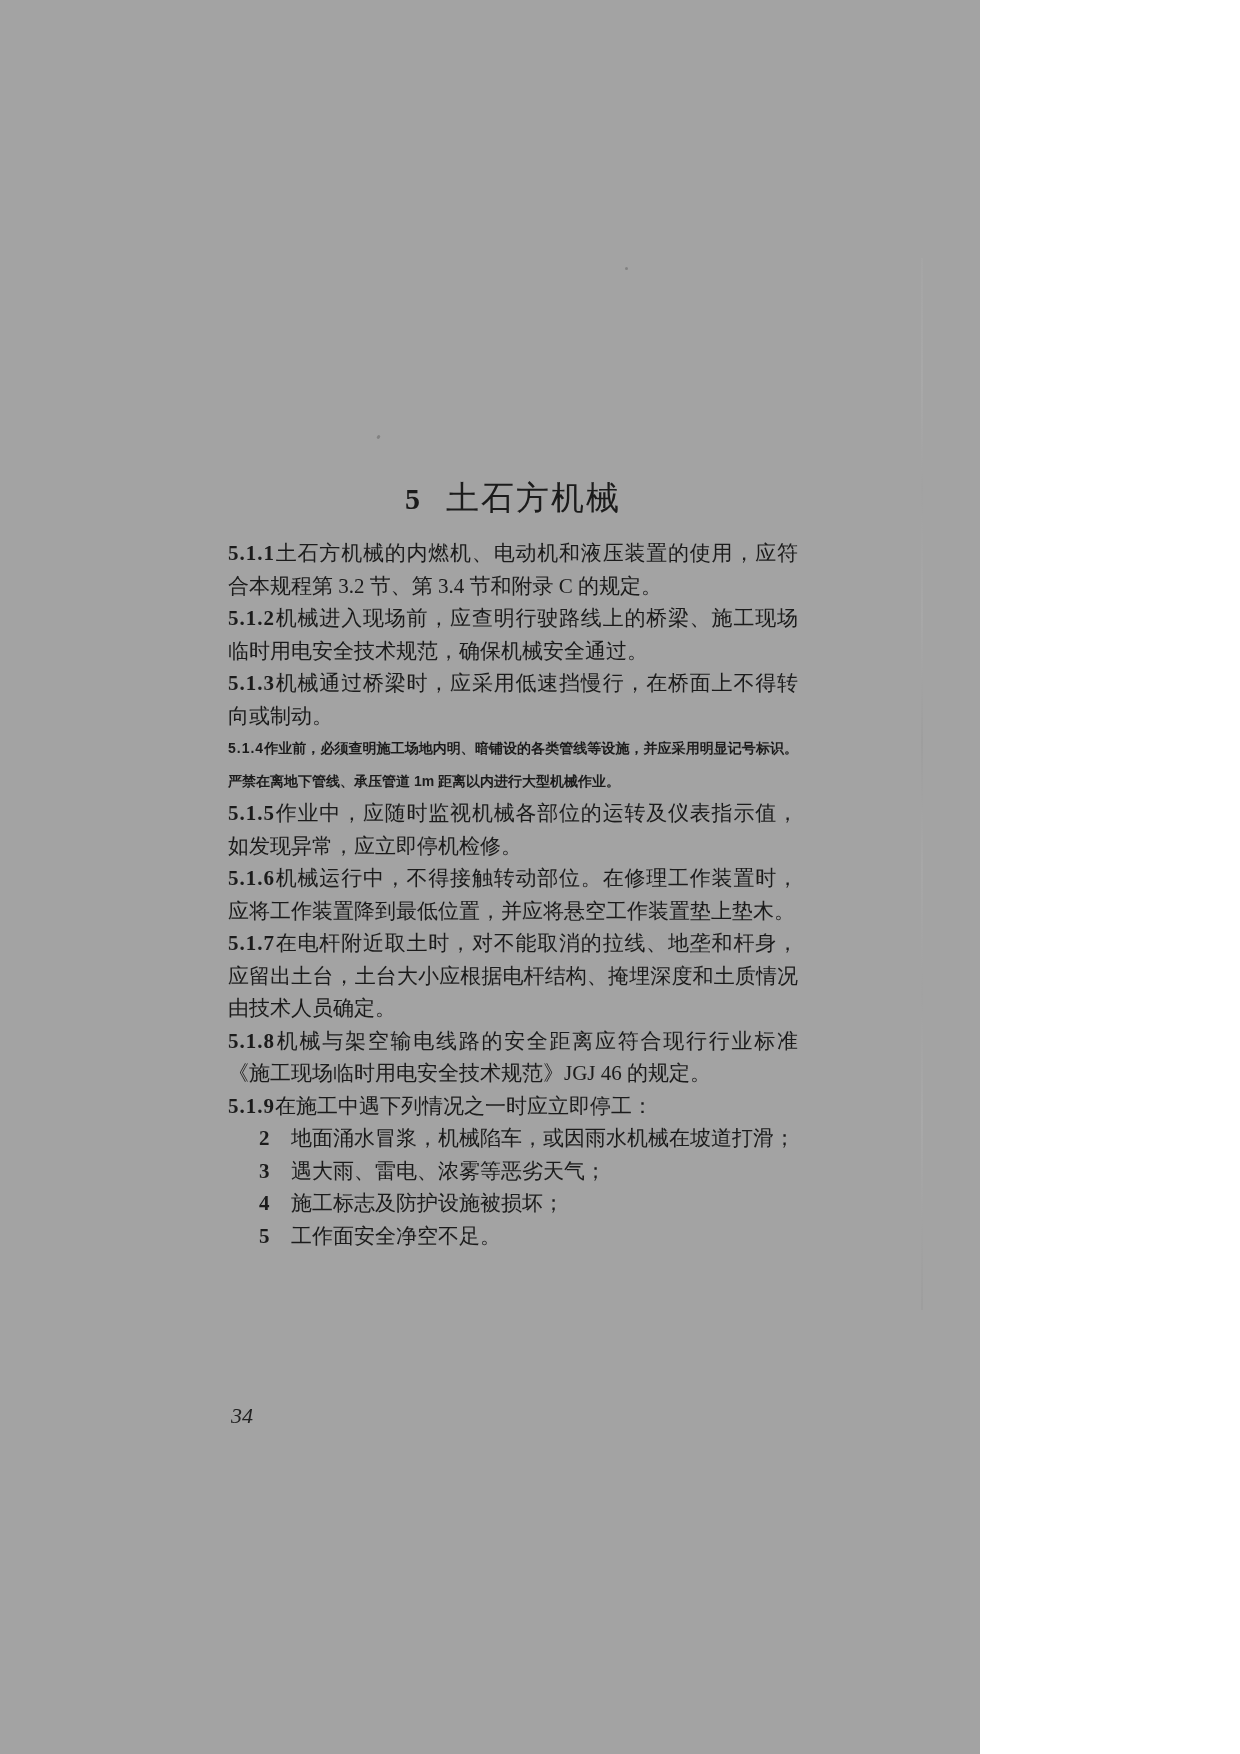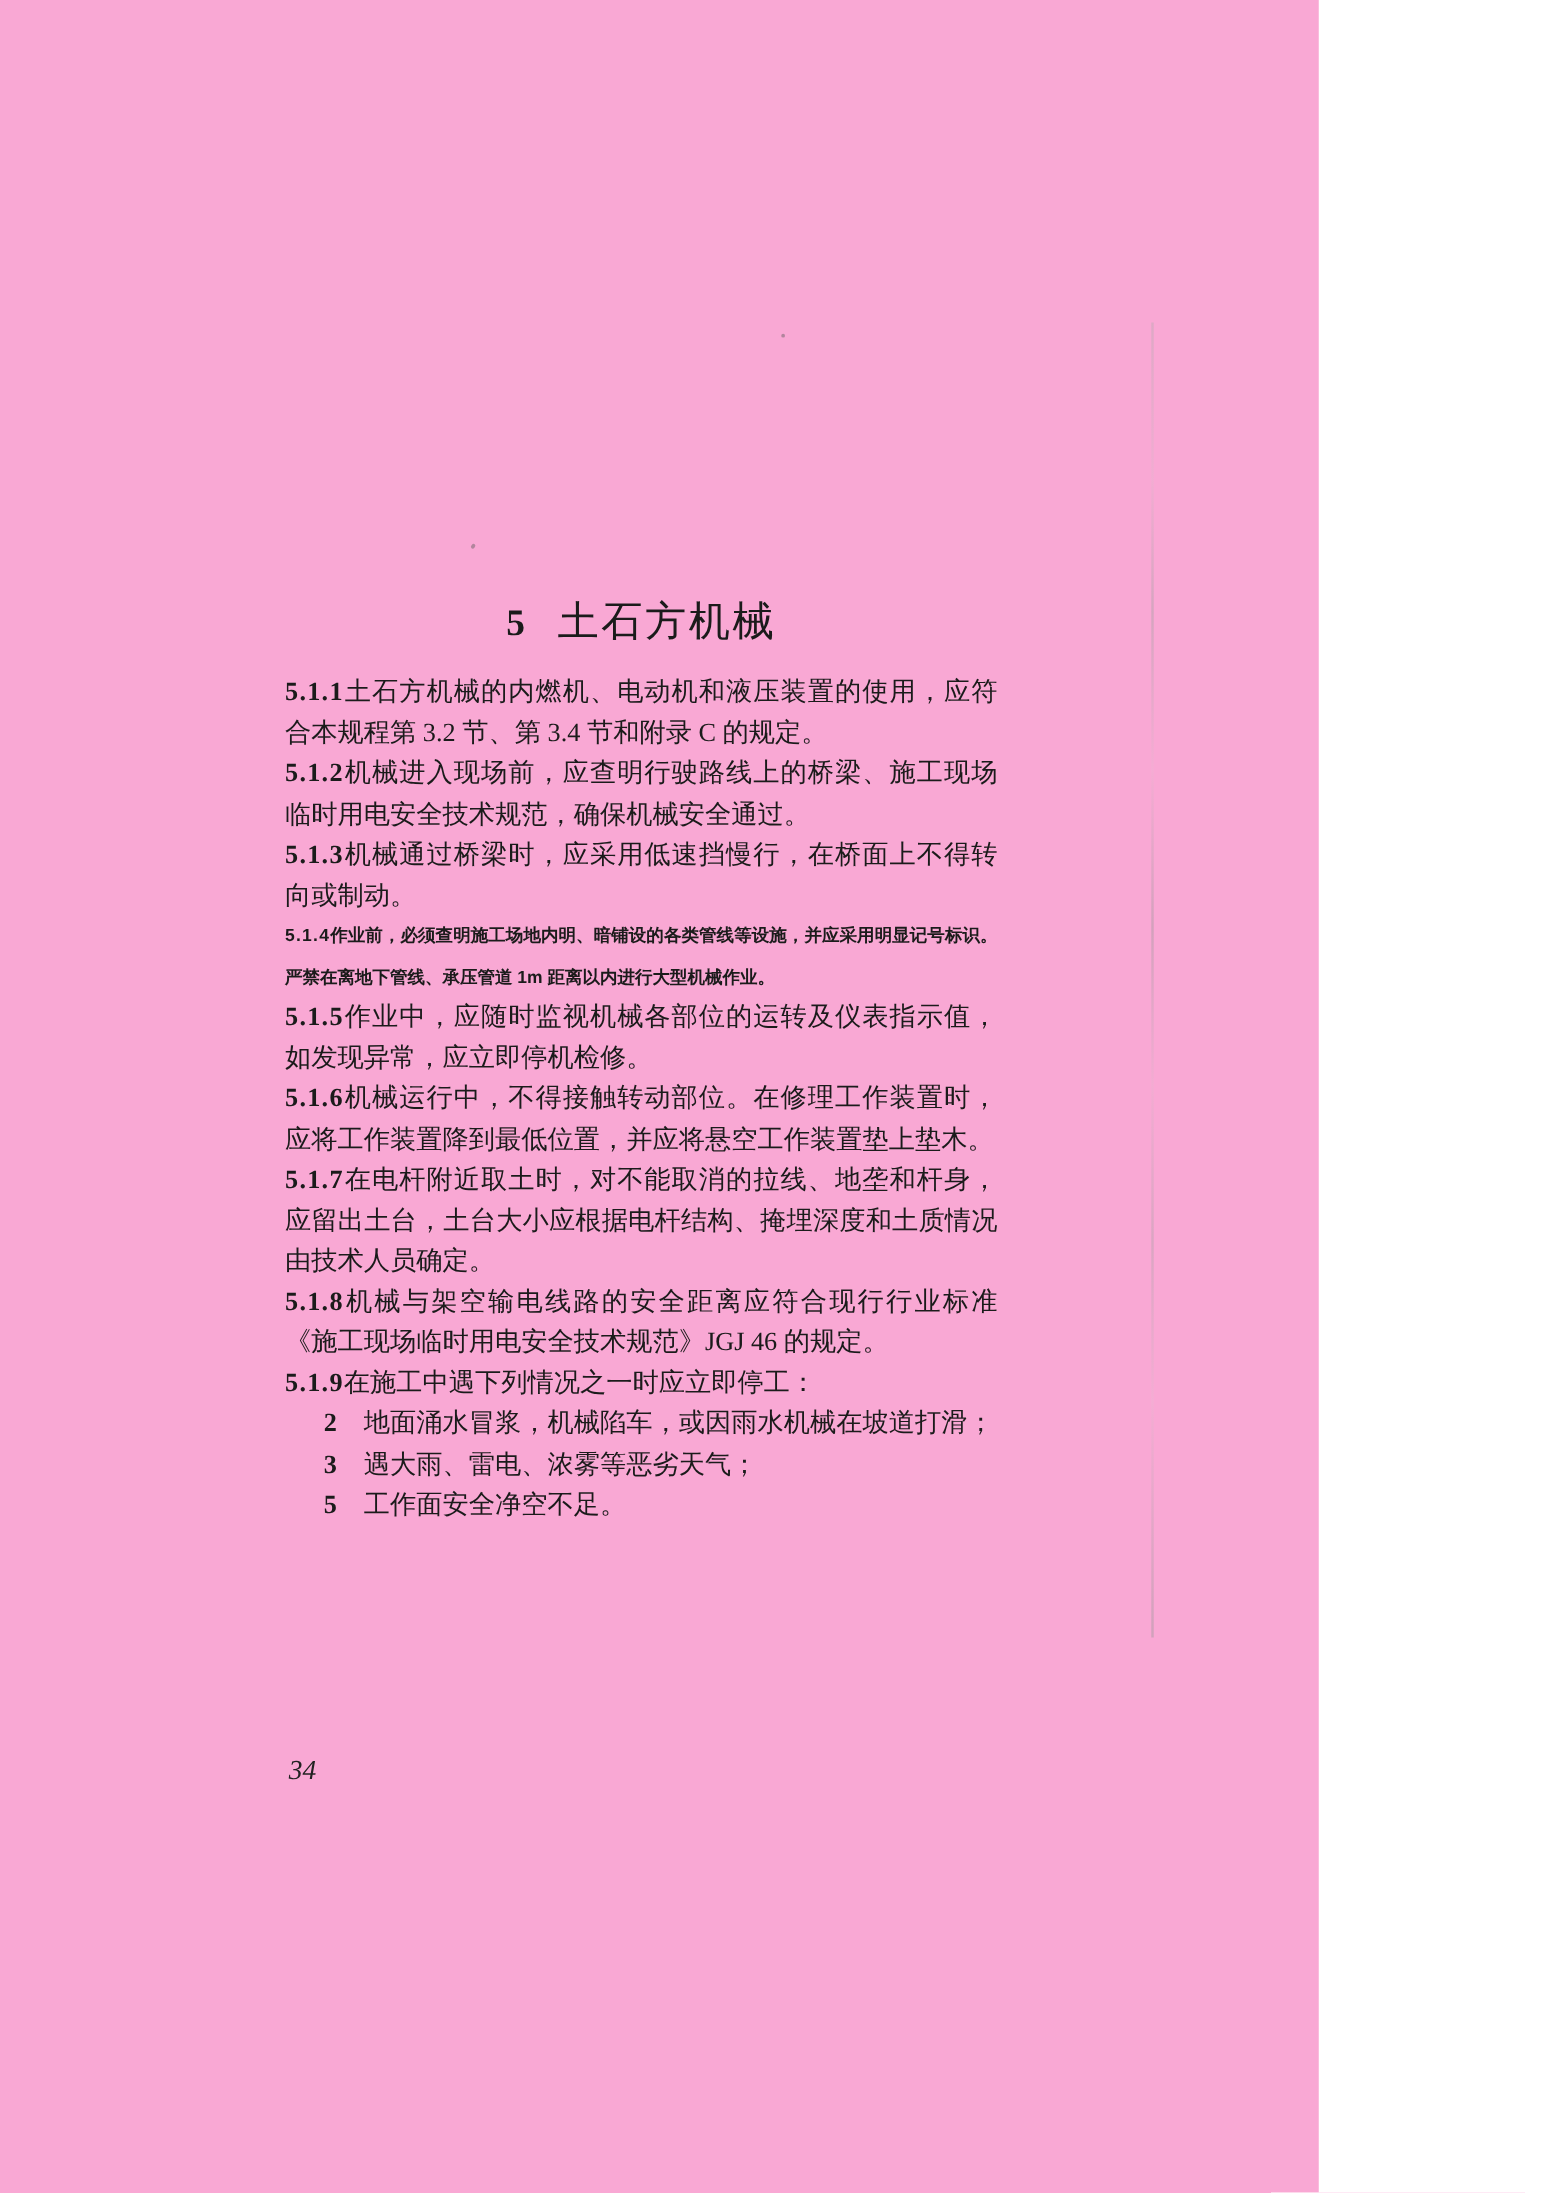--- a/index.html
+++ b/index.html
@@ -1,21 +1,21 @@
 <!DOCTYPE html>
 <html><head>
 <meta charset="utf-8">
 <style>
   * { margin: 0; padding: 0; box-sizing: border-box; }
   html, body { background: #ffffff; }
   .page {
     position: relative;
-    width: 1055px;
+    width: 980px;
     height: 1754px;
-    background: #f9a8d4;
+    background: #a3a3a3;
     font-family: "Liberation Serif", serif;
     color: #1b1b1b;
     overflow: hidden;
   }
   .content {
     position: absolute;
     left: 228px;
     top: 476px;
     width: 570px;
   }
@@ -140,20 +140,21 @@
 
       <p class="clause"><span class="clause-num">5.1.8</span><span>机械与架空输电线路的安全距离应符合现行行业标准《施工现场临时用电安全技术规范》JGJ 46 的规定。</span></p>
 
       <p class="clause"><span class="clause-num">5.1.9</span><span>在施工中遇下列情况之一时应立即停工：</span></p>
 
 
       <div class="sub-item"><span class="item-num">2</span><span>地面涌水冒浆，机械陷车，或因雨水机械在坡道打滑；</span></div>
 
       <div class="sub-item"><span class="item-num">3</span><span>遇大雨、雷电、浓雾等恶劣天气；</span></div>
 
+      <div class="sub-item"><span class="item-num">4</span><span>施工标志及防护设施被损坏；</span></div>
 
       <div class="sub-item"><span class="item-num">5</span><span>工作面安全净空不足。</span></div>
 
     </div>
   </div>
 
   <div class="page-number">34</div>
 
 </div>
 

